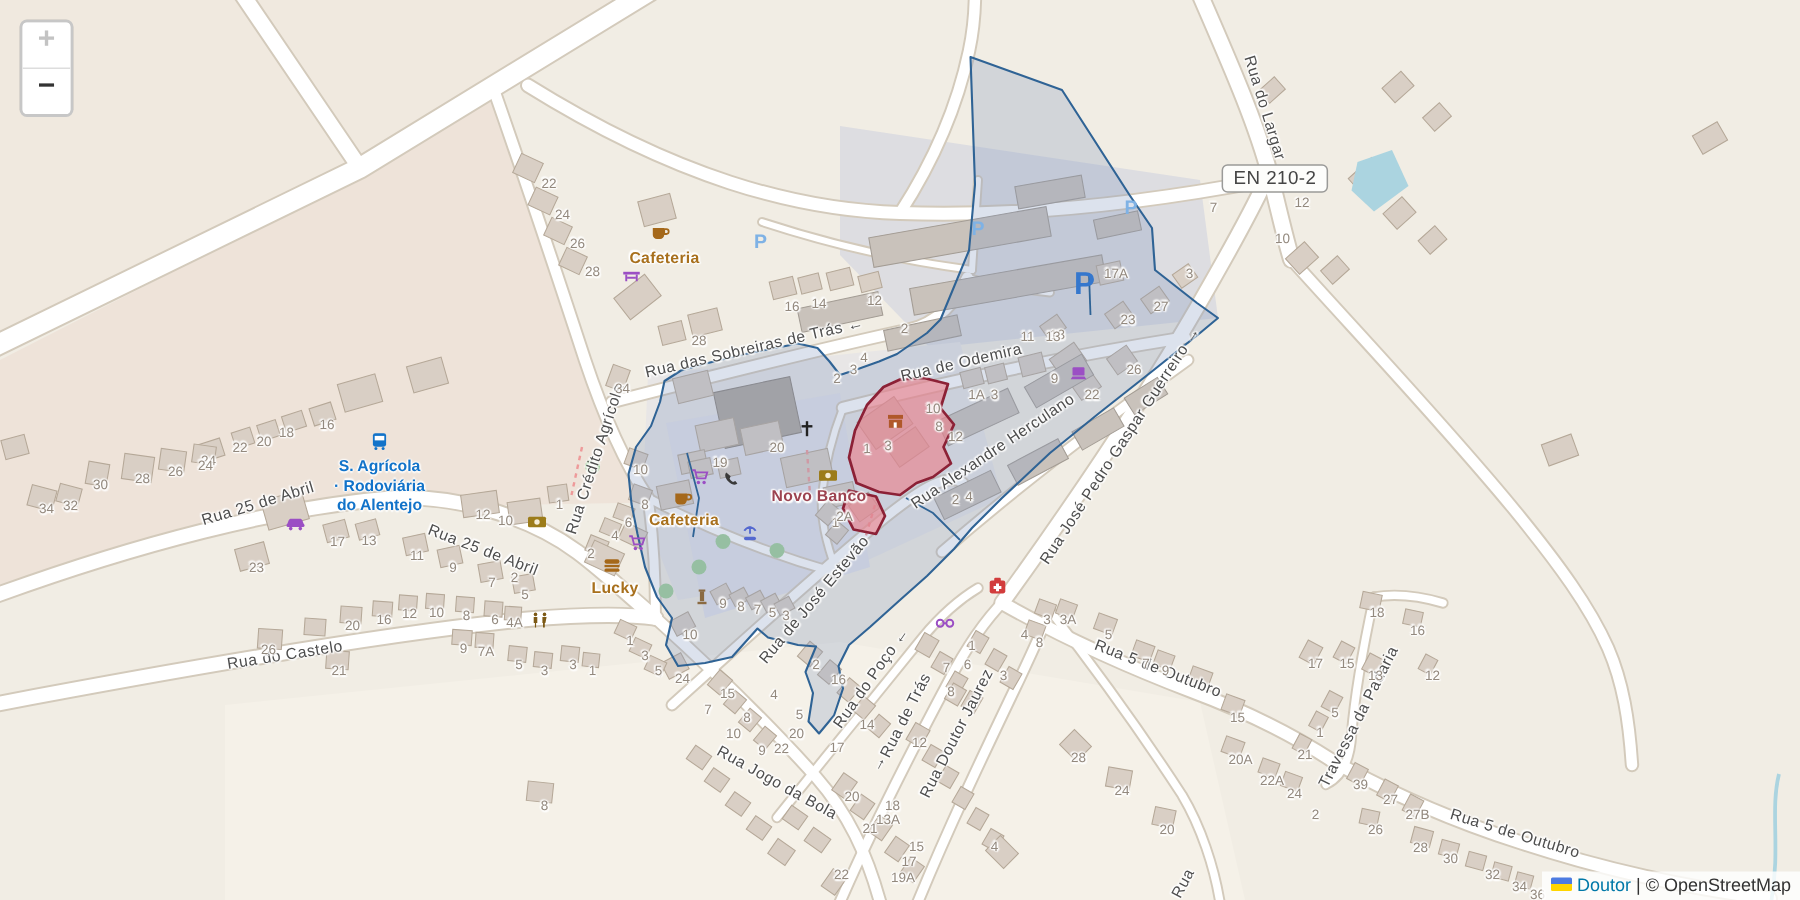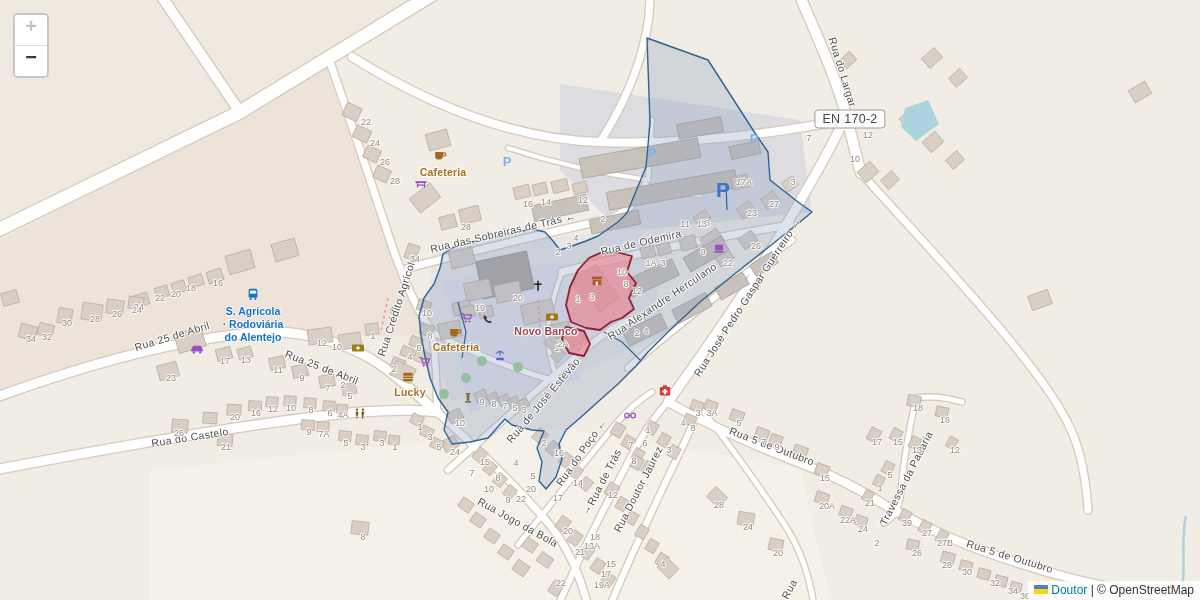--- a/index.html
+++ b/index.html
@@ -348,21 +348,21 @@
       <div class="lbl hnum" style="left: 626px; top: 284px;">8</div>
       <div class="lbl hnum" style="left: 637px; top: 291px;">12</div>
       <div class="lbl hnum" style="left: 651px; top: 263px;">1A</div>
       <div class="lbl hnum" style="left: 663px; top: 263px;">3</div>
       <div class="lbl hnum" style="left: 705px; top: 223px;">13</div>
       <div class="lbl hnum" style="left: 752px; top: 213px;">23</div>
       <div class="lbl hnum" style="left: 774px; top: 204px;">27</div>
       <div class="lbl hnum" style="left: 756px; top: 246px;">26</div>
       <div class="lbl hnum" style="left: 728px; top: 263px;">22</div>
       <div class="lbl hnum" style="left: 703px; top: 252px;">9</div>
-      <div class="lbl hnum" style="left: 744px; top: 182px; font-style: italic;">17A</div>
+      <div class="lbl hnum" style="left: 744px; top: 182px;">17A</div>
       <div class="lbl hnum" style="left: 793px; top: 182px;">3</div>
       <div class="lbl hnum" style="left: 809px; top: 138px;">7</div>
       <div class="lbl hnum" style="left: 868px; top: 135px;">12</div>
       <div class="lbl hnum" style="left: 855px; top: 159px;">10</div>
       <div class="lbl hnum" style="left: 685px; top: 224px;">11</div>
       <div class="lbl hnum" style="left: 702px; top: 224px;">13</div>
       <div class="lbl hnum" style="left: 637px; top: 333px;">2</div>
       <div class="lbl hnum" style="left: 646px; top: 331px;">4</div>
       <div class="lbl hnum" style="left: 415px; top: 259px;">34</div>
       <div class="lbl hnum" style="left: 427px; top: 313px;">10</div>
@@ -610,21 +610,21 @@
         </svg>
       </div>
       <div class="poi-ico" style="left: 538px; top: 287px;">
         <svg viewBox="0 0 14 14" fill="#222222" stroke="#222222" stroke-width="0">
           <rect x="6.2" y="0.8" width="1.6" height="10"></rect>
           <rect x="3.4" y="3.4" width="7.2" height="1.6"></rect>
         </svg>
       </div>
     </div>
 
-  <div id="en-badge" style="left:850px;top:119px;">EN 170-2</div>
+  <div id="en-badge" style="left:850px;top:119px;">EN 210-2</div>
 
   <div class="transit" id="transit-label" style="left: 253px; top: 305px; color: rgb(18, 115, 201);">
     <div>S. Agrícola</div>
     <div>· Rodoviária</div>
     <div>do Alentejo</div>
   </div>
 
   <div id="zoomctl">
     <a href="#" id="zoom-in">+</a>
     <a href="#" id="zoom-out">−</a>

